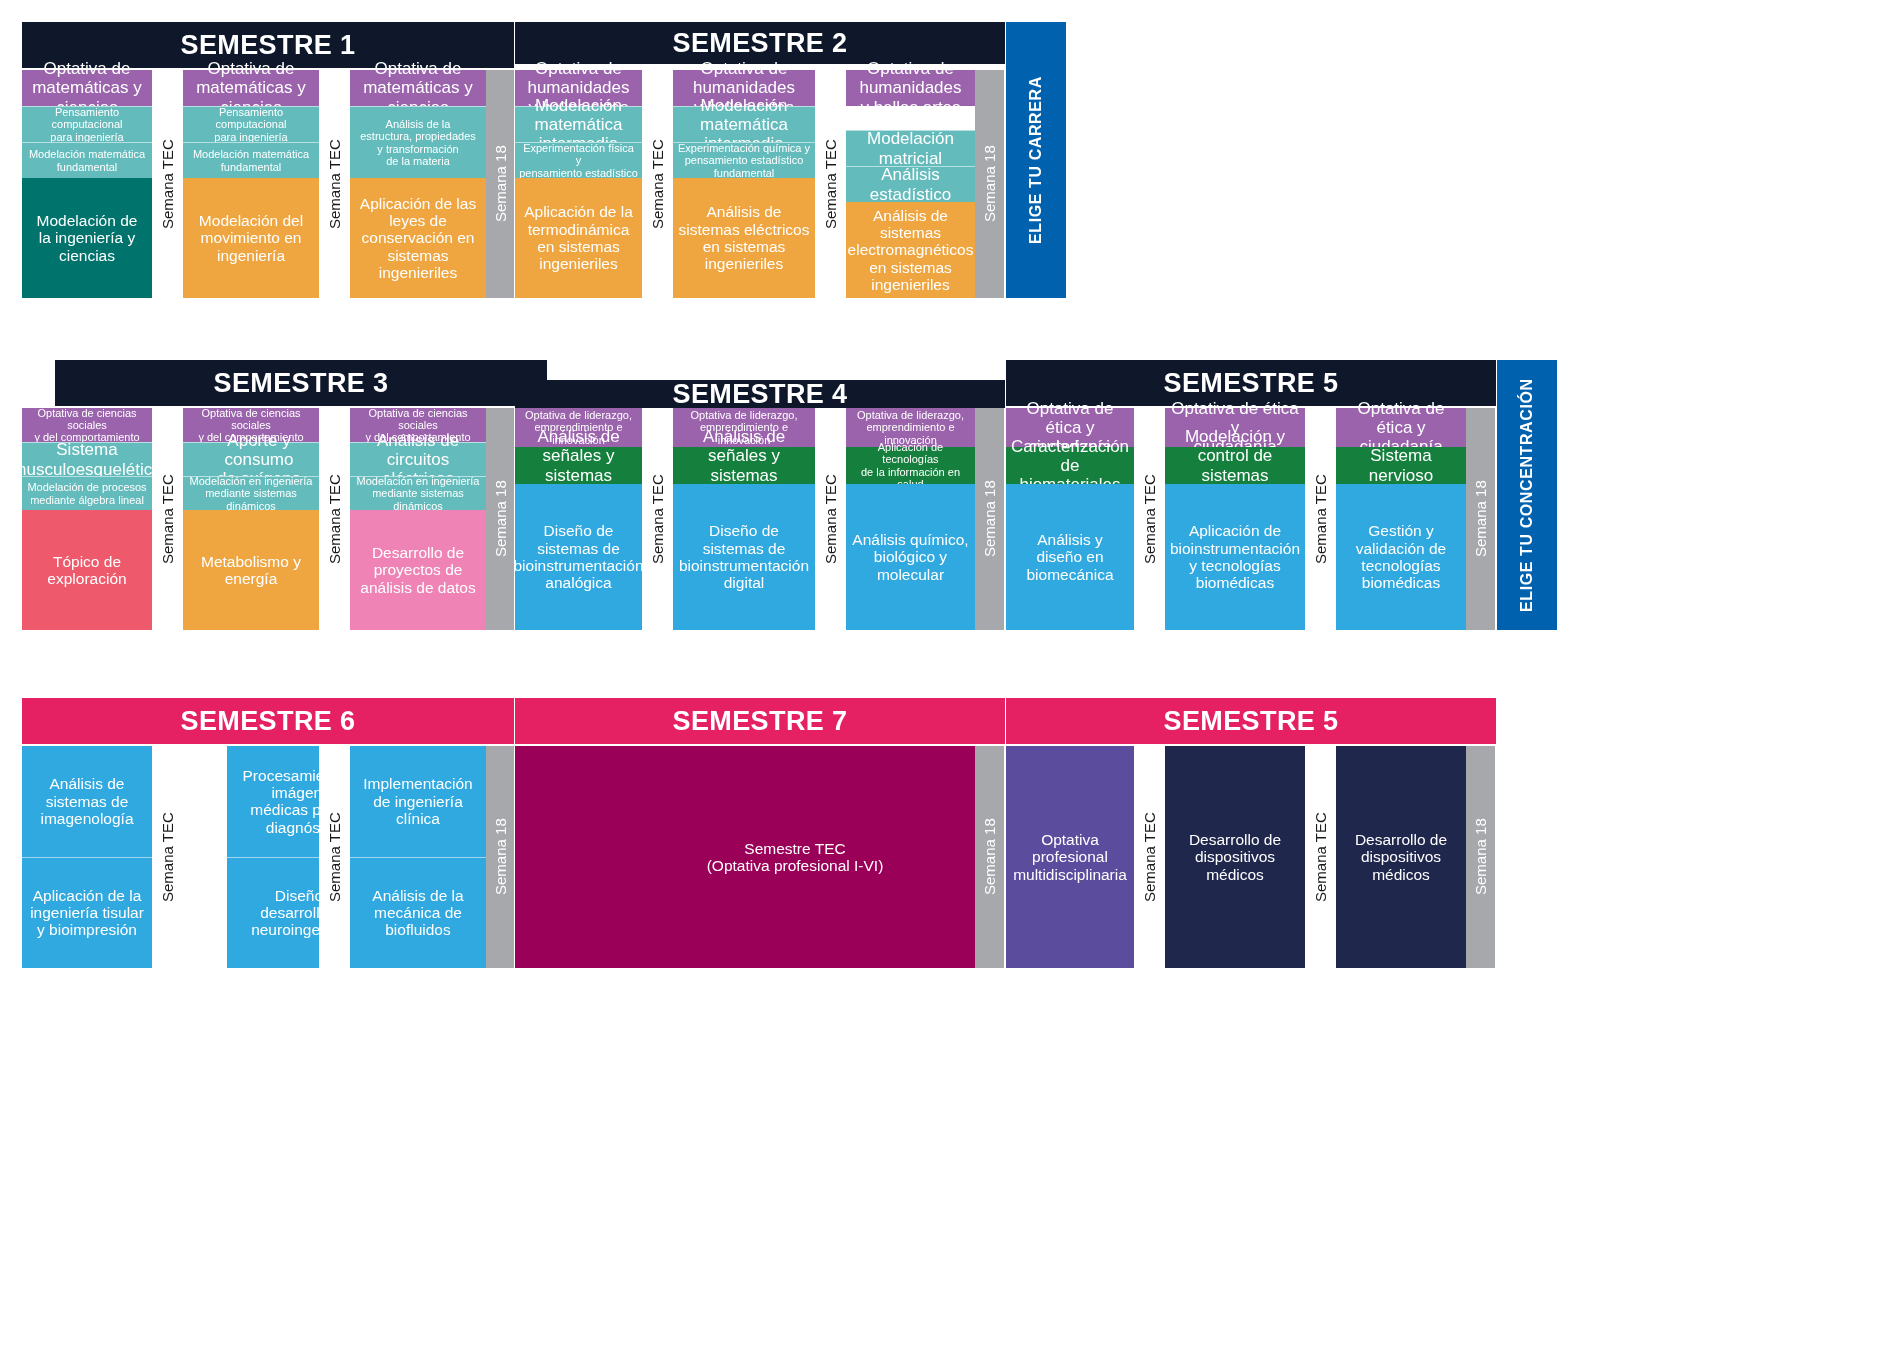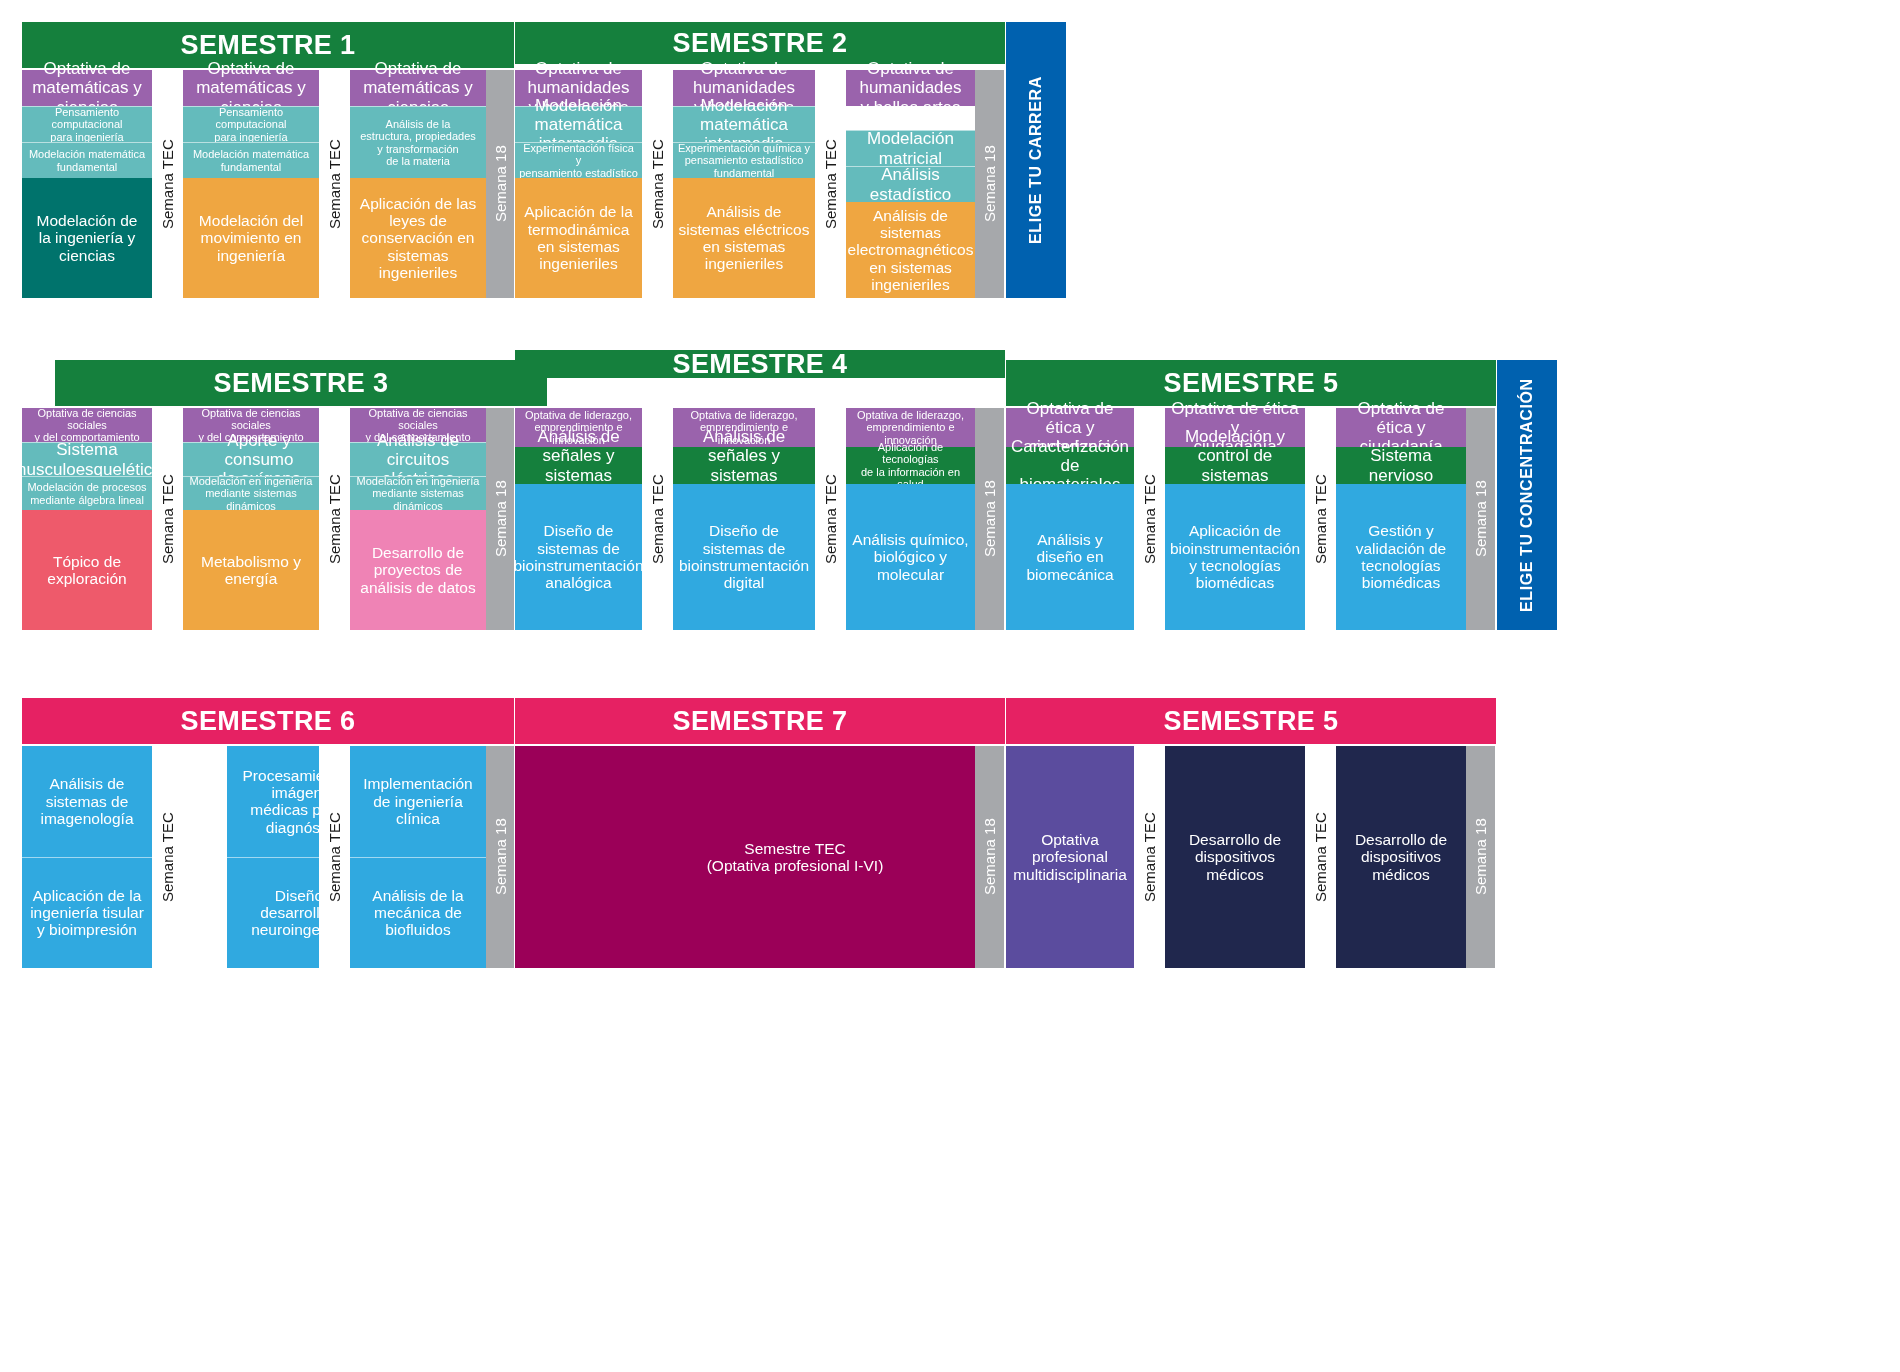--- a/index.html
+++ b/index.html
@@ -13,21 +13,21 @@
   .semhdr{
     position:absolute;
     color:#ffffff;
     font-weight:bold;
     font-size:27px;
     letter-spacing:.4px;
     display:flex;align-items:center;justify-content:center;
     text-align:center;
     line-height:1;
   }
-  .hdr-blue{background:#15803d;text-align:center;}
+  .hdr-blue{background:#0f172a;text-align:center;}
   .hdr-pink{background:#E62163;}
 
   .col{position:absolute;display:flex;flex-direction:column;}
   .cell{
     display:flex;align-items:center;justify-content:center;
     text-align:center;color:#ffffff;
     box-sizing:border-box;
     padding:2px 4px;
     line-height:1.12;
   }
@@ -127,21 +127,21 @@
     <div class="cell sm c-purple" style="height:36px;">Optativa de humanidades<br>y bellas artes</div>
     <div class="cell sm c-teal cellsep" style="height:36px;margin-top:24px;">Modelación matricial</div>
     <div class="cell sm c-teal cellsep" style="height:36px;">Análisis estadístico</div>
     <div class="cell md c-orange" style="flex:1;">Análisis de<br>sistemas<br>electromagnéticos<br>en sistemas<br>ingenieriles</div>
   </div>
   <div class="vlab v-18" style="left:975px;top:70px;width:29px;height:228px;">Semana 18</div>
 
   <div class="sidebar" style="left:1006px;top:22px;width:60px;height:276px;">ELIGE TU CARRERA</div>
 
   <div class="semhdr hdr-blue" style="left:22px;top:360px;width:492px;height:46px;margin-left:33px;">SEMESTRE 3</div>
-  <div class="semhdr hdr-blue" style="left:515px;top:350px;width:490px;height:28px;">SEMESTRE 4</div>
+  <div class="semhdr hdr-blue" style="left:515px;top:380px;width:490px;height:28px;">SEMESTRE 4</div>
   <div class="semhdr hdr-blue" style="left:1006px;top:360px;width:490px;height:46px;">SEMESTRE 5</div>
   <div class="semhdr hdr-blue" style="left:1497px;top:360px;width:60px;height:46px;"></div>
 
   <div class="col" style="left:22px;top:408px;width:130px;height:222px;">
     <div class="cell xs c-purple" style="height:34px;">Optativa de ciencias sociales<br>y del comportamiento</div>
     <div class="cell sm c-teal cellsep" style="height:34px;">Sistema<br>musculoesquelético</div>
     <div class="cell xs c-teal cellsep" style="height:34px;">Modelación de procesos<br>mediante álgebra lineal</div>
     <div class="cell md c-red" style="flex:1;">Tópico de<br>exploración</div>
   </div>
   <div class="vlab v-tec" style="left:152px;top:408px;width:31px;height:222px;">Semana TEC</div>

